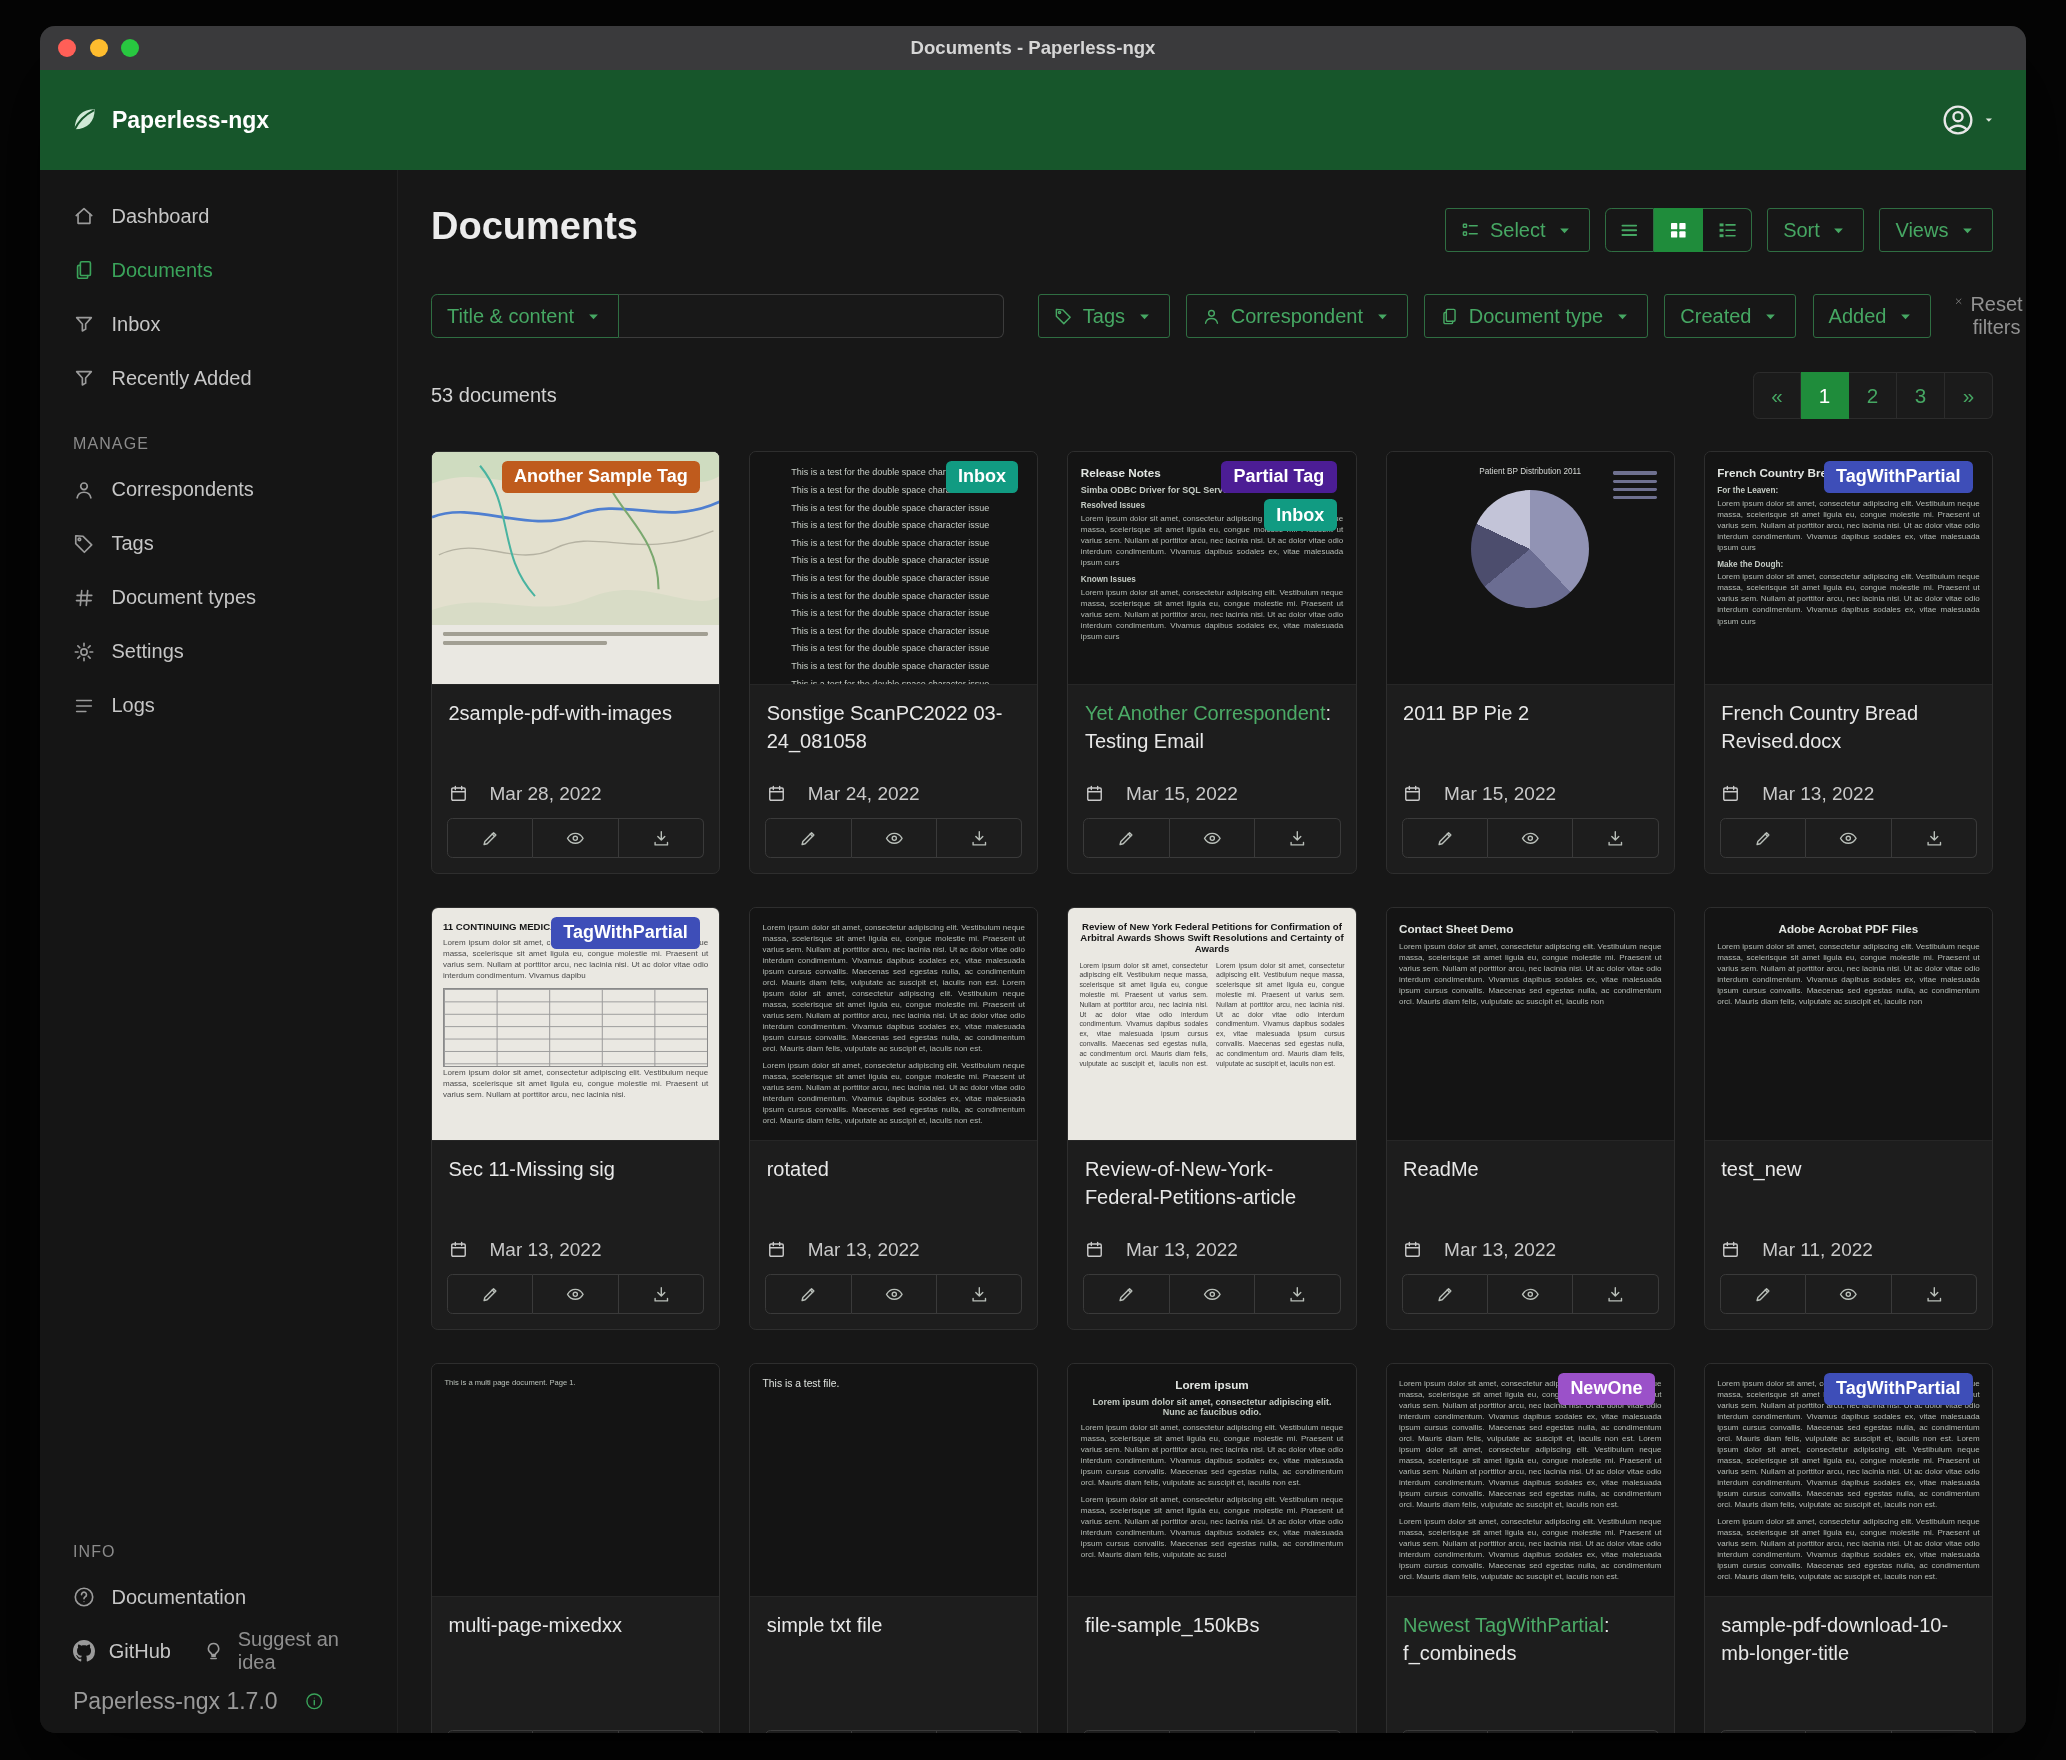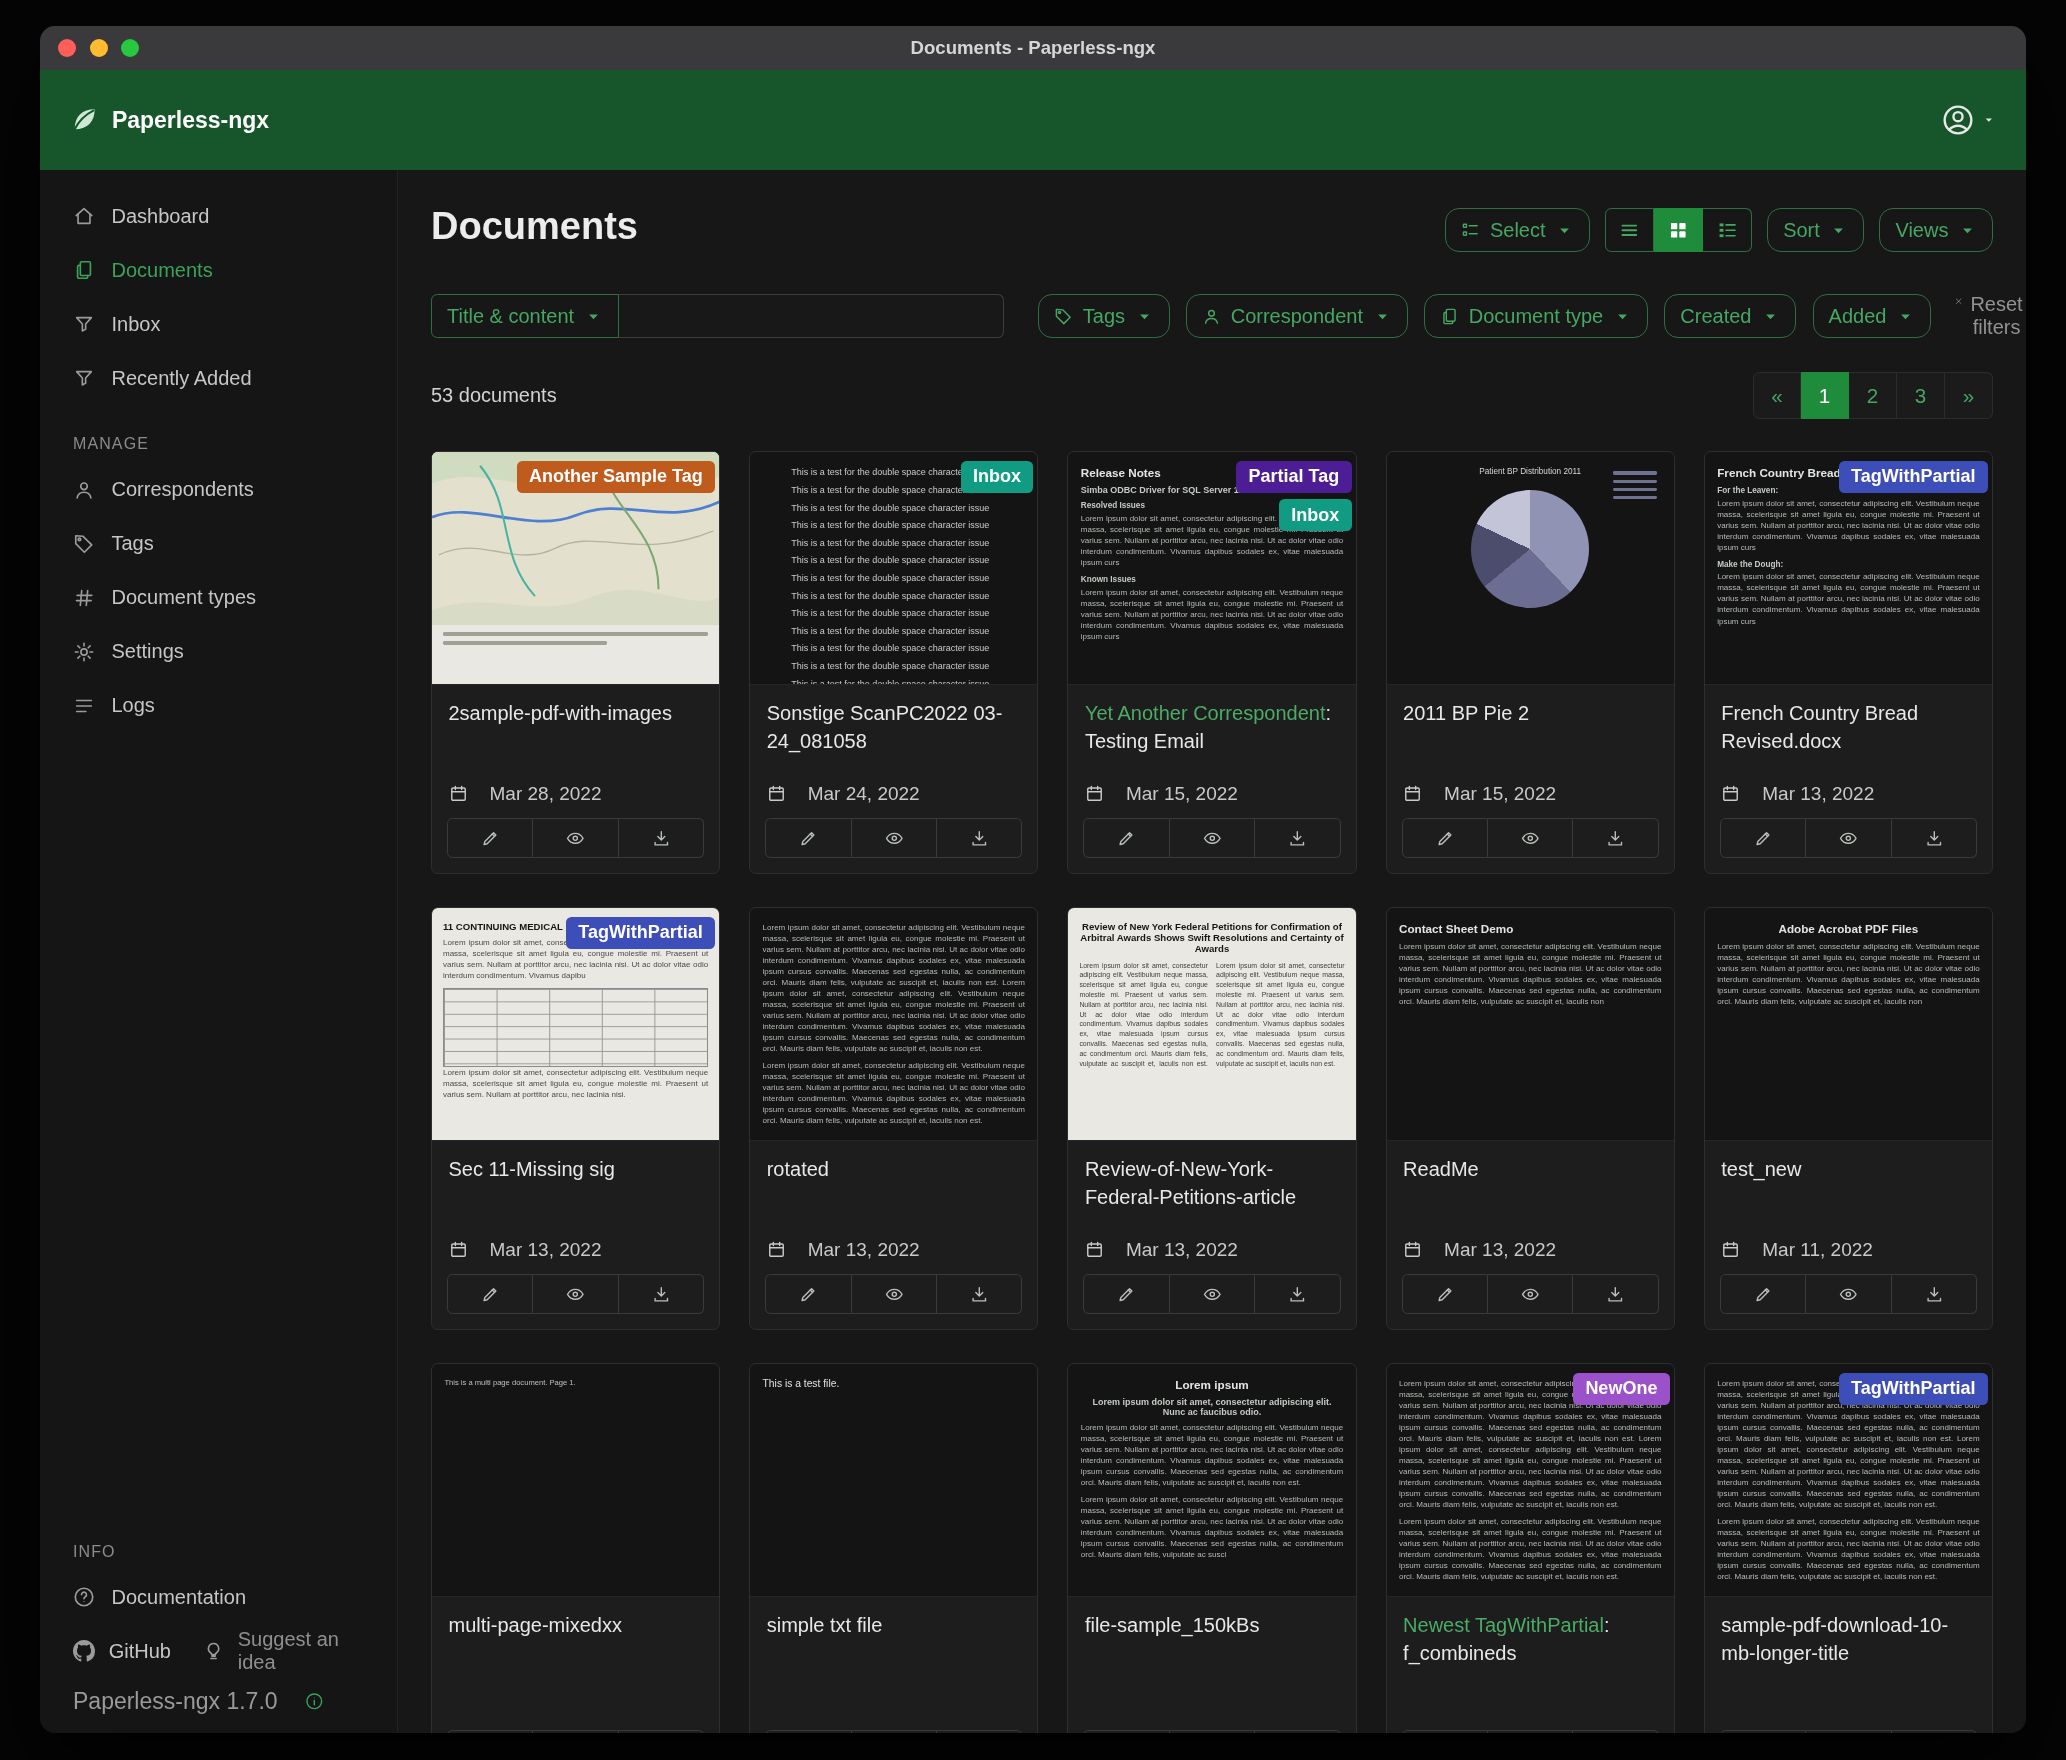--- a/index.html
+++ b/index.html
@@ -46,21 +46,21 @@
   .side-inline [data-icon]{width:22px;height:22px;color:#9b9b9b;}
   .version-row{display:flex;align-items:center;gap:27px;padding:9.6px 20.6px 0 33px;color:#9a9a9a;font-size:23px;}
   .version-row [data-icon]{width:18.6px;height:18.6px;color:#3aa35a;}
 
   
   .main{flex:1;min-width:0;padding:0 33px;overflow:hidden;position:relative;background:#171717;}
   .page-head{display:flex;align-items:flex-start;justify-content:space-between;margin-top:37px;}
   h1.page-title{margin:0;font-size:38px;line-height:1;font-weight:600;color:#ececec;}
   .head-controls{display:flex;align-items:center;gap:15px;margin-top:1.4px;}
 
-  .btn-outline{height:44px;border:1px solid var(--accent-border);color:var(--accent);border-radius:14px;background:transparent;
+  .btn-outline{height:44px;border:1px solid var(--accent-border);color:var(--accent);border-radius:3px;background:transparent;
                display:flex;align-items:center;gap:9.6px;padding:0 15px;font-size:20px;font-family:inherit;cursor:pointer;white-space:nowrap;}
   .btn-outline [data-icon]{width:19px;height:19px;}
   .caret{width:12.4px;height:12.4px;display:inline-flex;}
   .view-toggle{display:flex;}
   .vt{width:49px;height:44px;border:1px solid var(--accent-border);background:transparent;color:var(--accent);
       display:flex;align-items:center;justify-content:center;cursor:pointer;padding:0;}
   .vt + .vt{border-left:none;}
   .vt:first-child{border-radius:6.2px 0 0 6.2px;}
   .vt:last-child{border-radius:0 6.2px 6.2px 0;}
   .vt.active{background:var(--accent-solid);border-color:var(--accent-solid);color:#fff;}
@@ -84,21 +84,21 @@
             display:flex;align-items:center;justify-content:center;cursor:pointer;font-family:inherit;padding:0 9.6px;}
   .page-btn + .page-btn{border-left:none;}
   .page-btn:first-child{border-radius:6.2px 0 0 6.2px;}
   .page-btn:last-child{border-radius:0 6.2px 6.2px 0;}
   .page-btn.active{background:var(--accent-solid);border-color:var(--accent-solid);color:#fff;}
 
   
   .grid{display:grid;grid-template-columns:repeat(5,1fr);gap:33px 29px;margin-top:32px;}
   .card{height:421px;background:#1d1d1d;border:0.7px solid #2e2e2e;border-radius:6.9px;display:flex;flex-direction:column;overflow:hidden;}
   .thumb{height:232px;position:relative;overflow:hidden;background:#141414;flex:0 0 auto;border-bottom:0.7px solid #262626;cursor:pointer;}
-  .tagstack{position:absolute;top:8.2px;right:4px;display:flex;flex-direction:column;gap:6.9px;align-items:flex-end;z-index:2;}
+  .tagstack{position:absolute;top:8.2px;right:19px;display:flex;flex-direction:column;gap:6.9px;align-items:flex-end;z-index:2;}
   .tagchip{font-size:18px;font-weight:700;color:#fff;padding:5.5px 12.4px;border-radius:5.5px;white-space:nowrap;cursor:pointer;}
   .card-body{padding:15px 16.5px 0;flex:1;min-height:0;}
   .card-title{font-size:20px;line-height:27.5px;color:#e8e8e8;cursor:pointer;word-wrap:break-word;}
   .corr{color:#4cab67;}
   .card-date{display:flex;align-items:center;gap:22px;padding:0 16.5px;color:#c9c9c9;font-size:19px;height:30px;margin-bottom:9.6px;}
   .card-date [data-icon]{width:19px;height:19px;color:#c9c9c9;}
   .card-actions{display:flex;padding:0 15px 15px;}
   .act{flex:1;height:40px;border:0.7px solid #3a3a3a;background:transparent;color:#b9bfb9;display:flex;align-items:center;justify-content:center;cursor:pointer;padding:0;}
   .act + .act{border-left:none;}
   .act:first-child{border-radius:5.5px 0 0 5.5px;}

